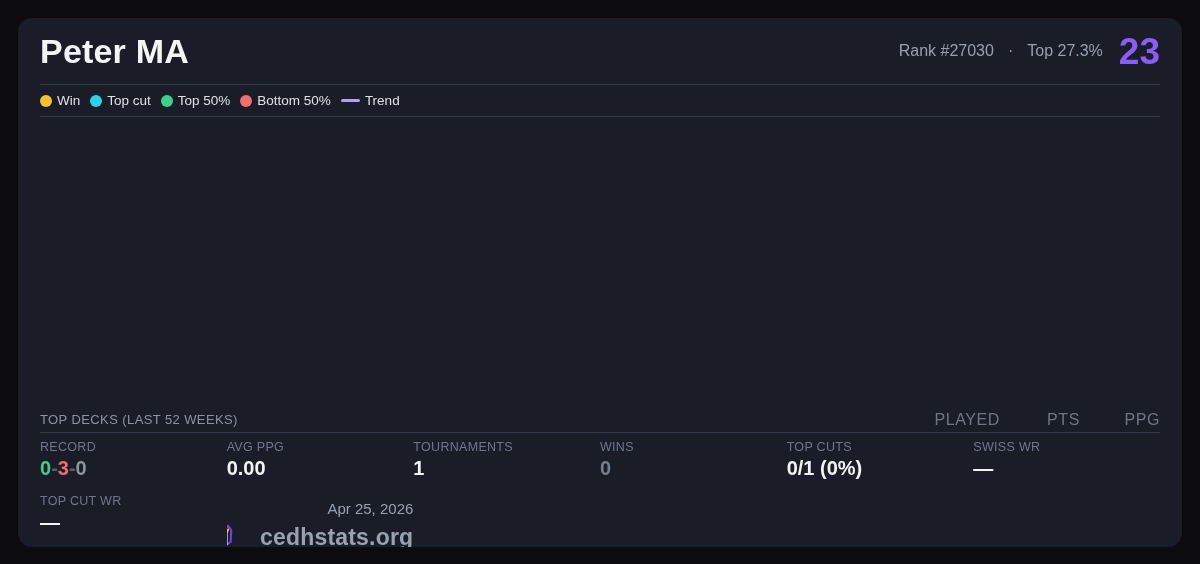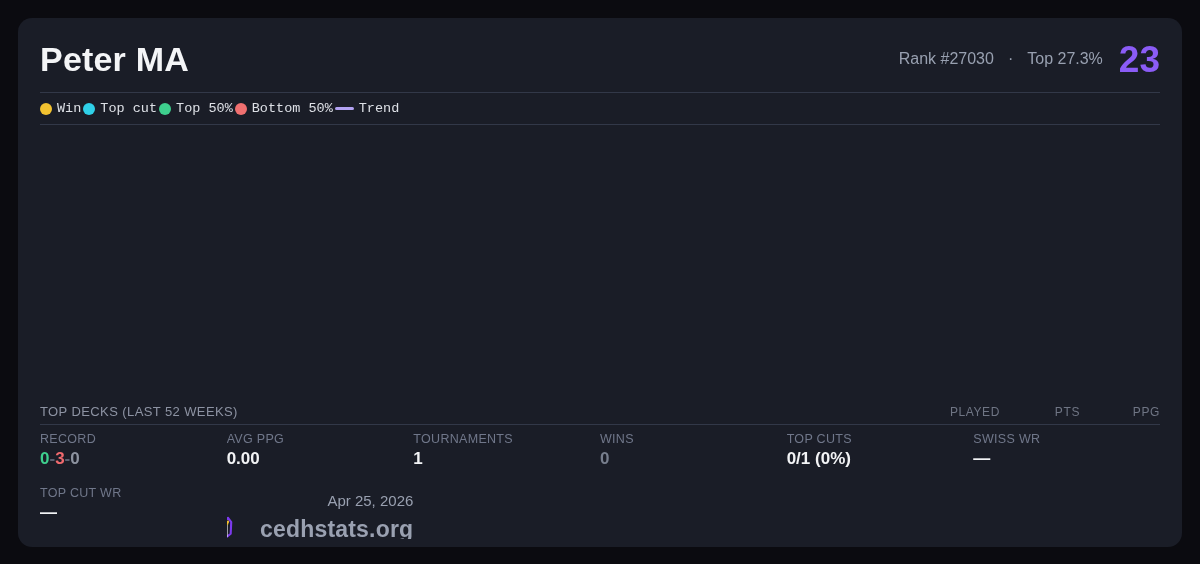--- a/index.html
+++ b/index.html
@@ -11,21 +11,21 @@
     font-family: "Liberation Sans", "DejaVu Sans", sans-serif;
     overflow: hidden;
   }
   .card {
     position: absolute;
     left: 18px; top: 18px;
     width: 1164px; height: 529px;
     background: #1a1d27;
     border-radius: 14px;
     box-sizing: border-box;
-    padding: 8px 22px;
+    padding: 0 22px;
     display: flex;
     flex-direction: column;
   }
   
   .card-header {
     height: 66px;
     display: flex;
     align-items: center;
     justify-content: space-between;
     border-bottom: 1px solid #323848;
@@ -65,22 +65,21 @@
     border-bottom: 1px solid #323848;
   }
   .section-label {
     font-size: 13px;
     color: #8d93a3;
     letter-spacing: 0.4px;
   }
   .legend {
     display: flex;
     align-items: flex-end;
-    gap: 2px;
-    font-family: Liberation Mono, monospace;
+    gap: 10px;
   }
   .legend-item {
     display: flex;
     align-items: center;
     gap: 5px;
     font-size: 13.5px;
     color: #dde0e6;
   }
   .dot {
     width: 12px; height: 12px;
@@ -108,21 +107,21 @@
     display: flex;
     align-items: center;
     justify-content: space-between;
     border-bottom: 1px solid #323848;
   }
   .decks-cols {
     display: flex;
     align-items: center;
   }
   .deck-col {
-    font-size: 12px;
+    font-size: 16px;
     color: #6f7584;
     letter-spacing: 0.6px;
     width: 80px;
     text-align: right;
   }
   .deck-col.first { width: 120px; }
   
   .stats-grid {
     height: 114px;
     display: grid;
@@ -132,21 +131,21 @@
     box-sizing: border-box;
   }
   .stat-cell { overflow: hidden; }
   .stat-label {
     font-size: 12.5px;
     color: #70778a;
     letter-spacing: 0.3px;
     margin-bottom: 3px;
   }
   .stat-value {
-    font-size: 17px;
+    font-size: 20px;
     font-weight: 700;
     color: #f2f3f5;
     line-height: 1.15;
   }
   .stat-value.muted { color: #777e8d; }
   .rec-win { color: #3ecf8e; }
   .rec-loss { color: #f06a6e; }
   .rec-draw { color: #8d93a0; }
   .rec-sep { color: #5a6070; font-weight: 700; }
   

